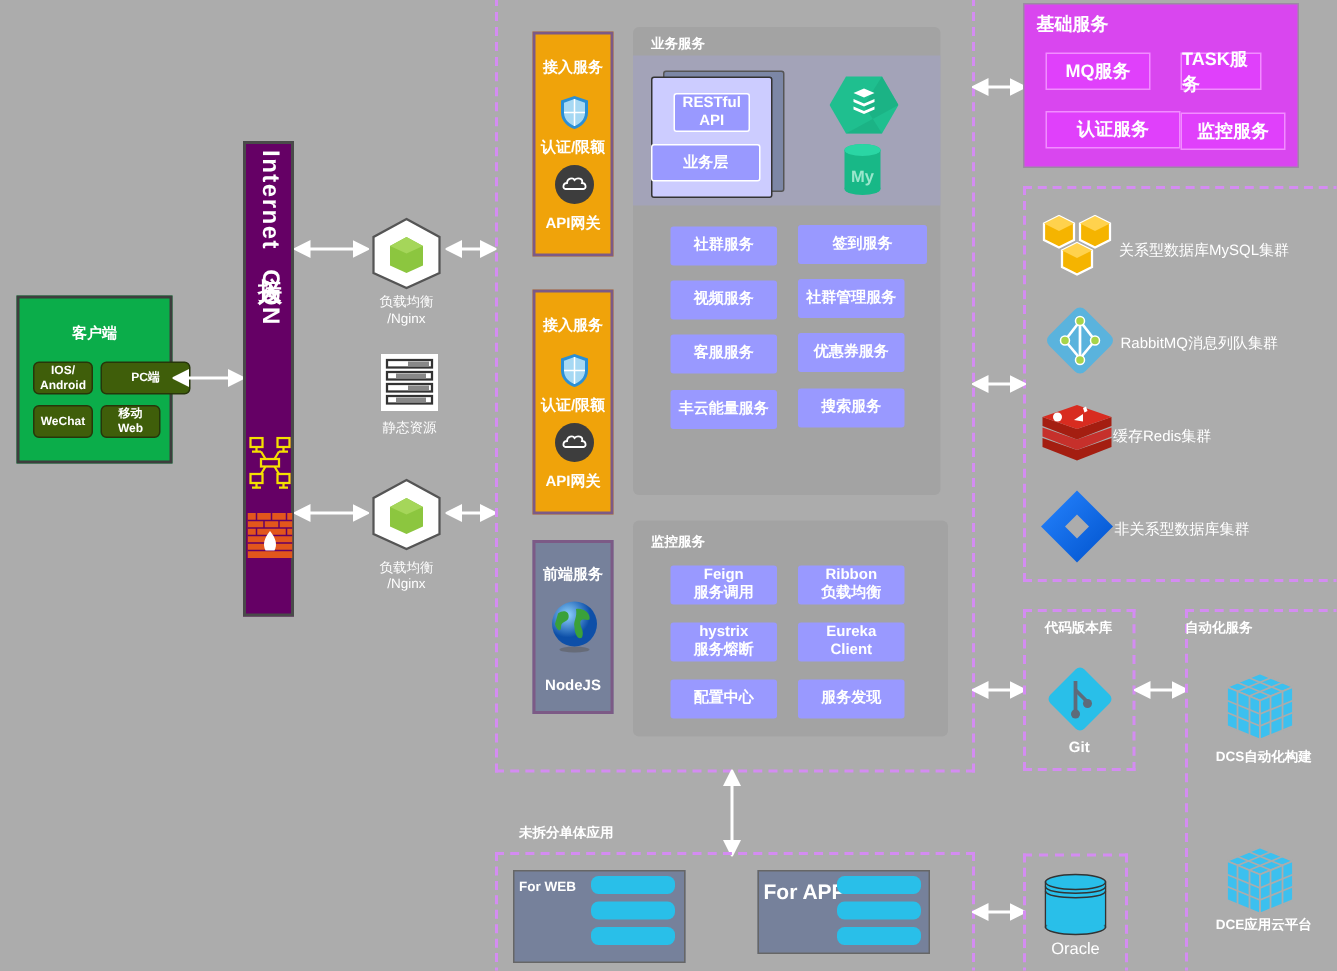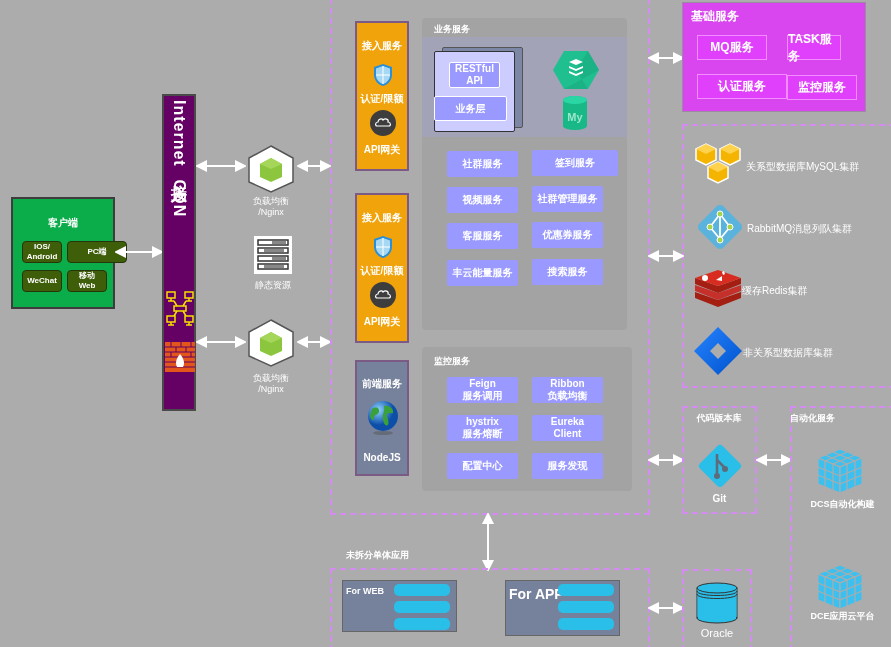--- a/index.html
+++ b/index.html
@@ -421,21 +421,21 @@
   </g>
 </svg>
 <div class="abs txt" style="left:795px;top:610px;width:95px;font-size:9px;">DCE应用云平台</div>
 
 <svg class="abs" style="left:482px;top:513px" width="12" height="58">
   <line x1="6" y1="5" x2="6" y2="53" stroke="#fff" stroke-width="2" marker-start="url(#ah)" marker-end="url(#ah)"></line>
 </svg>
 <div class="abs txt" style="left:346px;top:549px;text-align:right;font-size:9px;">未拆分单体应用</div>
 <div class="abs dash" style="left:330px;top:568px;width:320px;height:83px;"></div>
 
-<div class="abs" style="left:342px;top:580px;width:115px;height:52px;background:#76819b;border:1px solid #666;">
+<div class="abs" style="left:342px;top:580px;width:115px;height:62px;background:#76819b;border:1px solid #666;">
   <div class="abs bold" style="left:3px;top:5px;font-size:9px;">For WEB</div>
   <div class="abs srv-bar" style="left:51px;top:3px;width:56px;"></div>
   <div class="abs srv-bar" style="left:51px;top:20px;width:56px;"></div>
   <div class="abs srv-bar" style="left:51px;top:37px;width:56px;"></div>
 </div>
 <div class="abs" style="left:505px;top:580px;width:115px;height:56px;background:#76819b;border:1px solid #666;">
   <div class="abs bold" style="left:3px;top:5px;font-size:14px;">For APP</div>
   <div class="abs srv-bar" style="left:52px;top:3px;width:56px;"></div>
   <div class="abs srv-bar" style="left:52px;top:20px;width:56px;"></div>
   <div class="abs srv-bar" style="left:52px;top:37px;width:56px;"></div>

